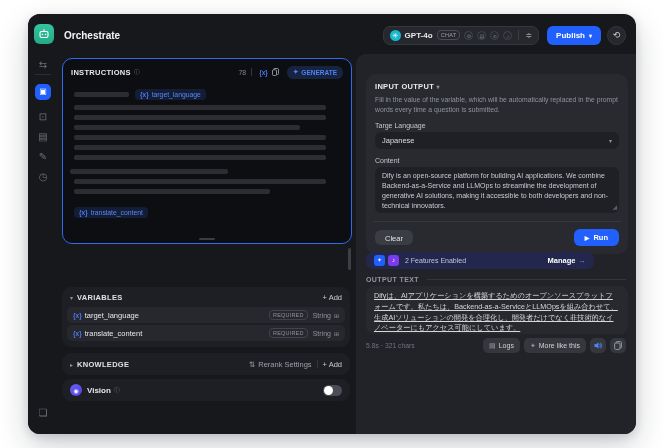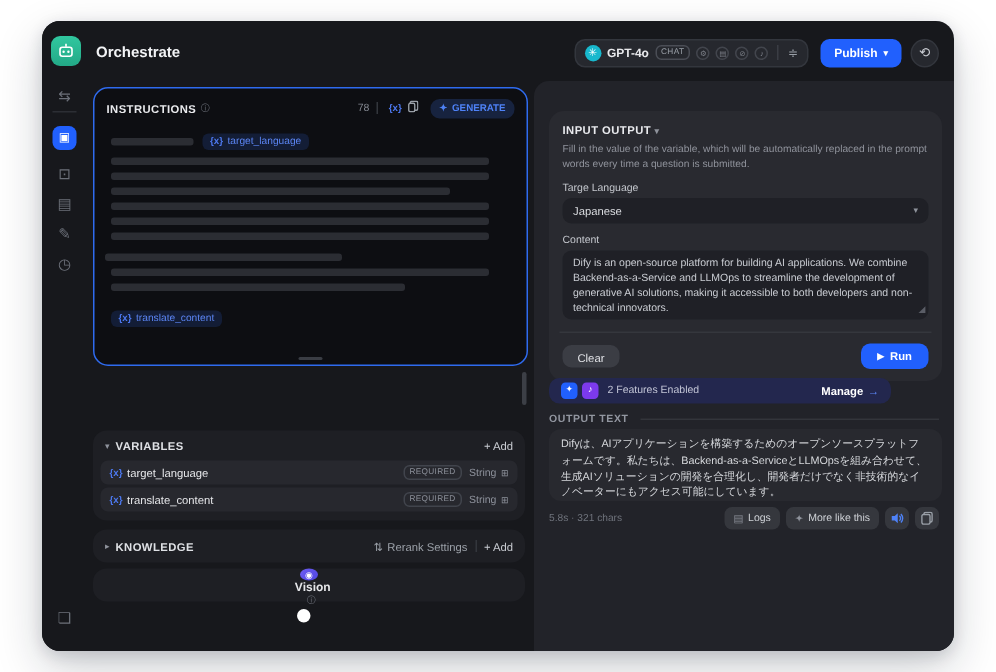--- a/index.html
+++ b/index.html
@@ -102,21 +102,21 @@
                   display:flex; align-items:center; padding:0 8px; cursor:pointer; }
   .feat-ic { width:11px; height:11px; border-radius:3px; color:#fff; font-size:6px; text-align:center; line-height:11px; margin-right:3px; }
   .feat-text { color:#c2c5d6; font-size:7px; margin-left:3px; }
   .manage { margin-left:auto; color:#ffffff; font-size:7.5px; font-weight:bold; }
   .manage-arrow { color:#5c86f5; font-size:7.5px; margin-left:3px; }
 
   .out-label-row { position:absolute; left:10px; right:10px; top:222px; display:flex; align-items:center; }
   .out-label { color:#9296a0; font-size:7px; font-weight:bold; letter-spacing:.4px; white-space:nowrap; }
   .out-rule { flex:1; height:1px; background:#33353b; margin-left:8px; }
   .output-card { position:absolute; left:10px; top:232px; width:262px; height:48px; background:#28292f; border-radius:8px;
-                 padding:5px 8px; color:#d6d8dc; font-size:7.2px; line-height:1.5; overflow:hidden; }
+                 padding:5px 8px; color:#d6d8dc; font-size:7.2px; line-height:1.5; overflow:hidden;text-decoration:underline; }
   .out-foot { position:absolute; left:10px; right:10px; top:284px; display:flex; align-items:center; }
   .out-meta { color:#6f737c; font-size:6.8px; }
   .out-btns { margin-left:auto; display:flex; align-items:center; gap:4px; }
   .pill-btn { display:flex; align-items:center; gap:3px; height:15px; background:#35373d; border-radius:5px; padding:0 6px;
               color:#cfd2d7; font-size:7px; cursor:pointer; }
   .sq-btn { width:16px; height:15px; background:#35373d; border-radius:5px; display:flex; align-items:center; justify-content:center; cursor:pointer; }
   .txt-dim { color:#8f939c; }
 </style>
 </head>
 <body>
@@ -240,21 +240,21 @@
         <span class="sec-title">KNOWLEDGE</span>
         <div class="hdr-spacer"></div>
         <span class="sec-action-muted" style="margin-right:3px;">⇅</span>
         <span class="sec-action-muted">Rerank Settings</span>
         <div class="v-div"></div>
         <span class="sec-action">+ Add</span>
       </div>
     </div>
 
     <div class="section-card" style="top:330px; height:22px;">
-      <div class="sec-head" style="height:22px;flex-direction:column;">
+      <div class="sec-head" style="height:22px;">
         <div class="vision-ic">◉</div>
         <span class="vision-label">Vision</span>
         <span class="info-ic">ⓘ</span>
         <div class="hdr-spacer"></div>
         <div class="toggle">
             <div class="knob"></div>
           </div>
       </div>
     </div>
 

